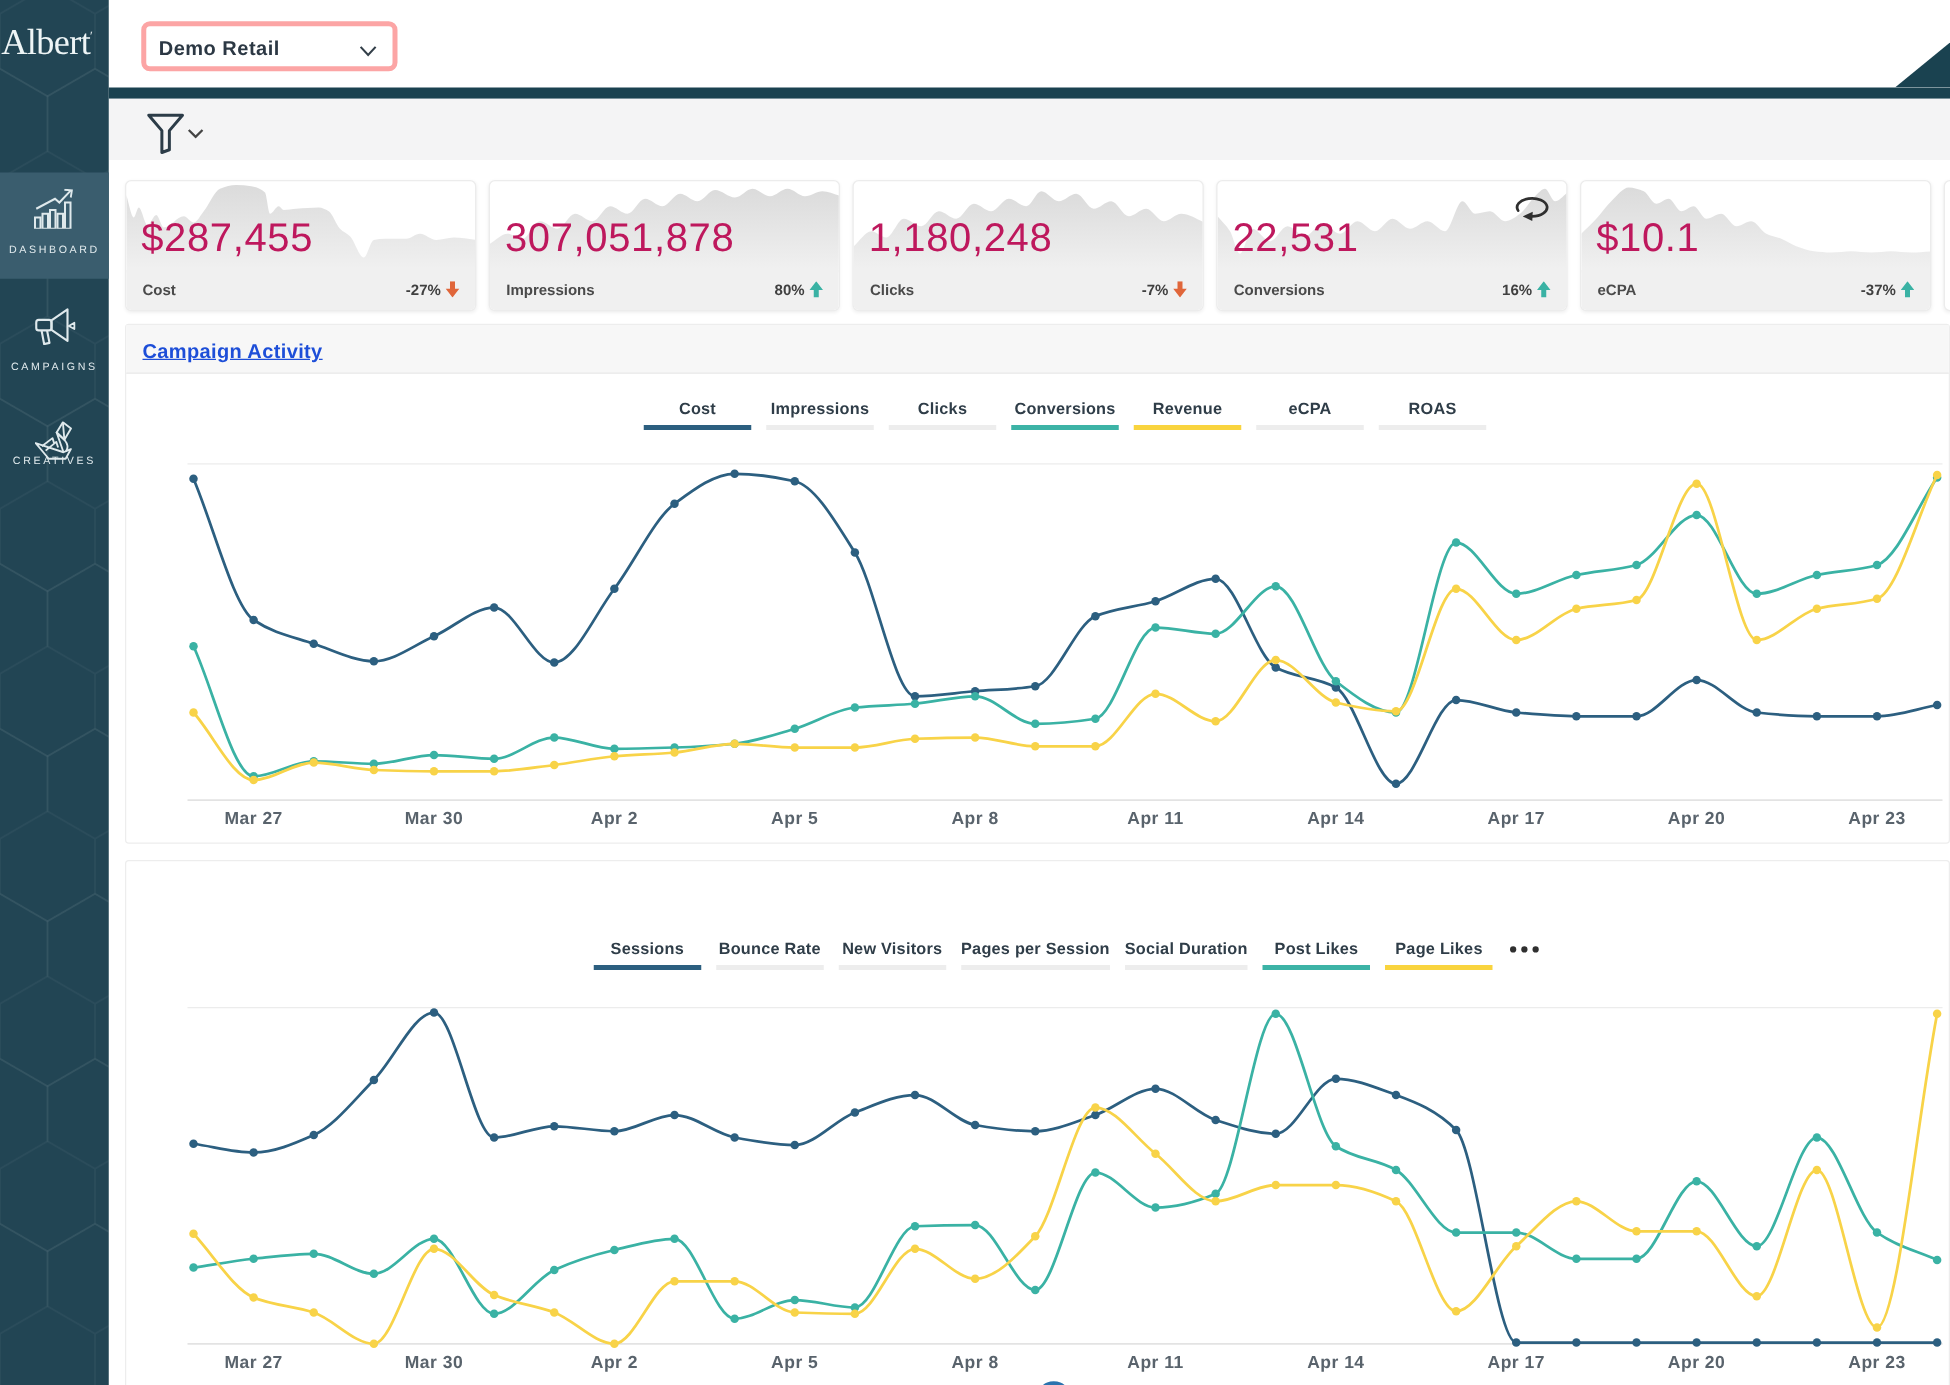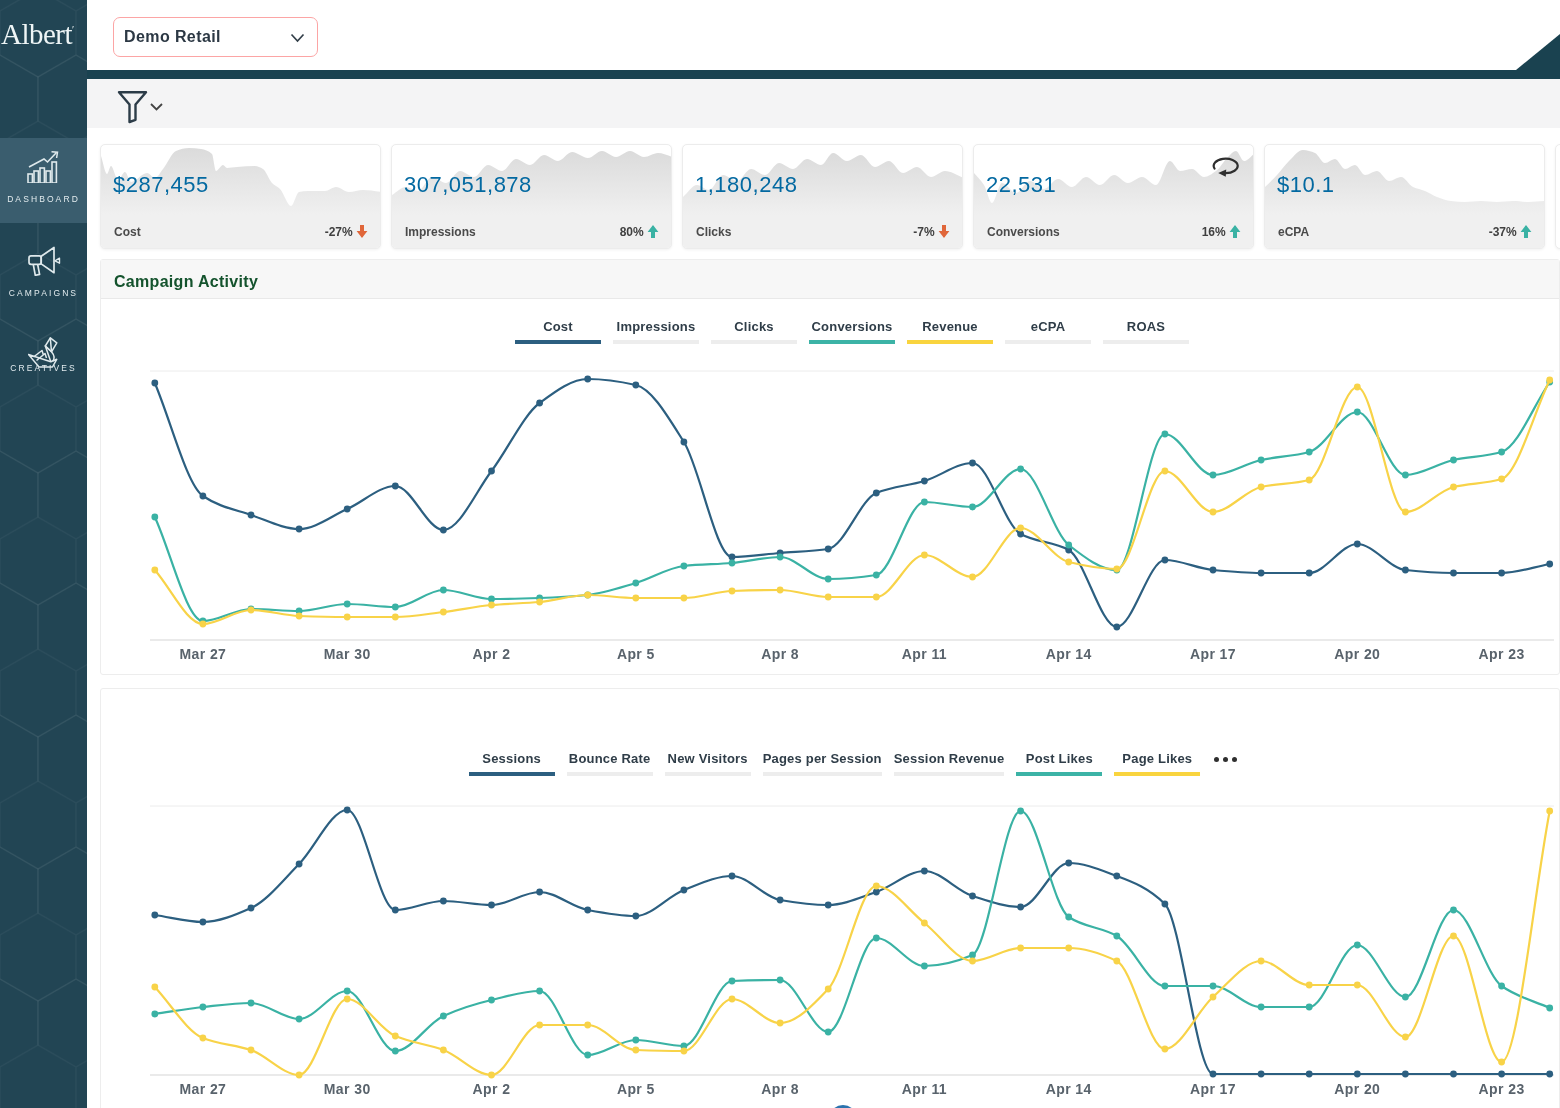--- a/index.html
+++ b/index.html
@@ -8,42 +8,42 @@
 .sidebar { position:absolute; left:0; top:0; width:87px; height:1108px; background:#224554; z-index:30; }
 .hexbg { position:absolute; left:0; top:0; }
 .logo { position:absolute; left:1px; top:18px; color:#eef5f6; font-size:29px; letter-spacing:-0.5px;font-family:Liberation Serif, serif; }
 .logo sup { font-size:10px; }
 .navhl { position:absolute; left:0; top:138px; width:87px; height:85px; background:#3a5d6e; }
 .nicon { position:absolute; left:50%; transform:translateX(-50%); }
 .nlab { position:absolute; width:87px; text-align:center; color:#e2ebee; font-size:8.5px;
   letter-spacing:2.1px; }
 
 .topbar { position:absolute; left:87px; top:0; width:1473px; height:70px; background:#fff; }
-.select { position:absolute; left:26px; top:17px; width:205px; height:40px; border:1px solid #fca5a5;
+.select { position:absolute; left:26px; top:17px; width:205px; height:40px; border:4px solid #fca5a5;
   border-radius:7px; background:#fff; font-size:16px; font-weight:bold; color:#2c3844;
   letter-spacing:0.4px; line-height:38px; padding-left:10px; }
 .select svg { position:absolute; right:12px; top:15px; }
 .band { position:absolute; left:87px; top:70px; width:1473px; height:9px; background:#1a4250; }
 .wedge { position:absolute; right:0; top:34px; width:44px; height:36px; background:#1a4250;
   clip-path:polygon(100% 0, 100% 100%, 0 100%); }
 .filterband { position:absolute; left:87px; top:79px; width:1473px; height:49px; background:#f4f4f5; }
 
 .card { position:absolute; top:144px; width:281px; height:105px; background:#fff;
   border:1px solid #ececec; border-radius:5px; box-shadow:0 1px 3px rgba(0,0,0,0.06); overflow:hidden; }
 .spark { position:absolute; left:0; top:0; }
-.num { position:absolute; left:12px; top:27px; font-size:22px; color:#0369a1; letter-spacing:0.5px; }
+.num { position:absolute; left:12px; top:27px; font-size:32px; color:#be185d; letter-spacing:0.5px; }
 .cbar { position:absolute; left:0; bottom:0; width:100%; height:32px; background:#f0f0f0;
   font-size:12px; font-weight:bold; color:#4a4a4a; line-height:32px; padding:0 12px 0 13px; }
 .cpct { float:right; color:#404040; }
 
 .panel { position:absolute; left:100px; width:1460px; background:#fff; border:1px solid #ededed;
   border-radius:3px; }
 .phead { position:absolute; left:0; top:0; width:100%; height:39px; background:#f7f7f7;
-  border-bottom:1px solid #e9e9e9; font-size:16px; font-weight:bold; color:#14532d;
-  line-height:43px; padding-left:13px; letter-spacing:0.3px; }
+  border-bottom:1px solid #e9e9e9; font-size:16px; font-weight:bold; color:#1d4ed8;
+  line-height:43px; padding-left:13px; letter-spacing:0.3px;text-decoration:underline; }
 .chartsvg { position:absolute; left:0; top:0; }
 .tabs { position:absolute; left:0; width:100%; display:flex; justify-content:center;
   padding-left:44px; gap:8px; z-index:5; }
 .tab { min-width:90px; text-align:center; font-size:13px; font-weight:bold; color:#2f3d48;
   letter-spacing:0.2px; padding:0 2px; }
 .tab span { display:block; line-height:16px; }
 .tline { height:4px; margin-top:5px; }
 .dots3 { display:flex; gap:4px; align-items:center; height:16px; margin-left:4px; }
 .dots3 i { width:5px; height:5px; border-radius:50%; background:#2f2f2f; display:block; }
 .fab { position:absolute; left:829px; top:1105px; width:28px; height:28px; border-radius:50%;
@@ -452,21 +452,21 @@
       </div>
       <div class="tab">
         <span>New Visitors</span>
         <div class="tline" style="background:#ededed"></div>
       </div>
       <div class="tab">
         <span>Pages per Session</span>
         <div class="tline" style="background:#ededed"></div>
       </div>
       <div class="tab">
-        <span>Session Revenue</span>
+        <span>Social Duration</span>
         <div class="tline" style="background:#ededed"></div>
       </div>
       <div class="tab">
         <span>Post Likes</span>
         <div class="tline" style="background:#3cb3a6"></div>
       </div>
       <div class="tab">
         <span>Page Likes</span>
         <div class="tline" style="background:#f9d43e"></div>
       </div>

